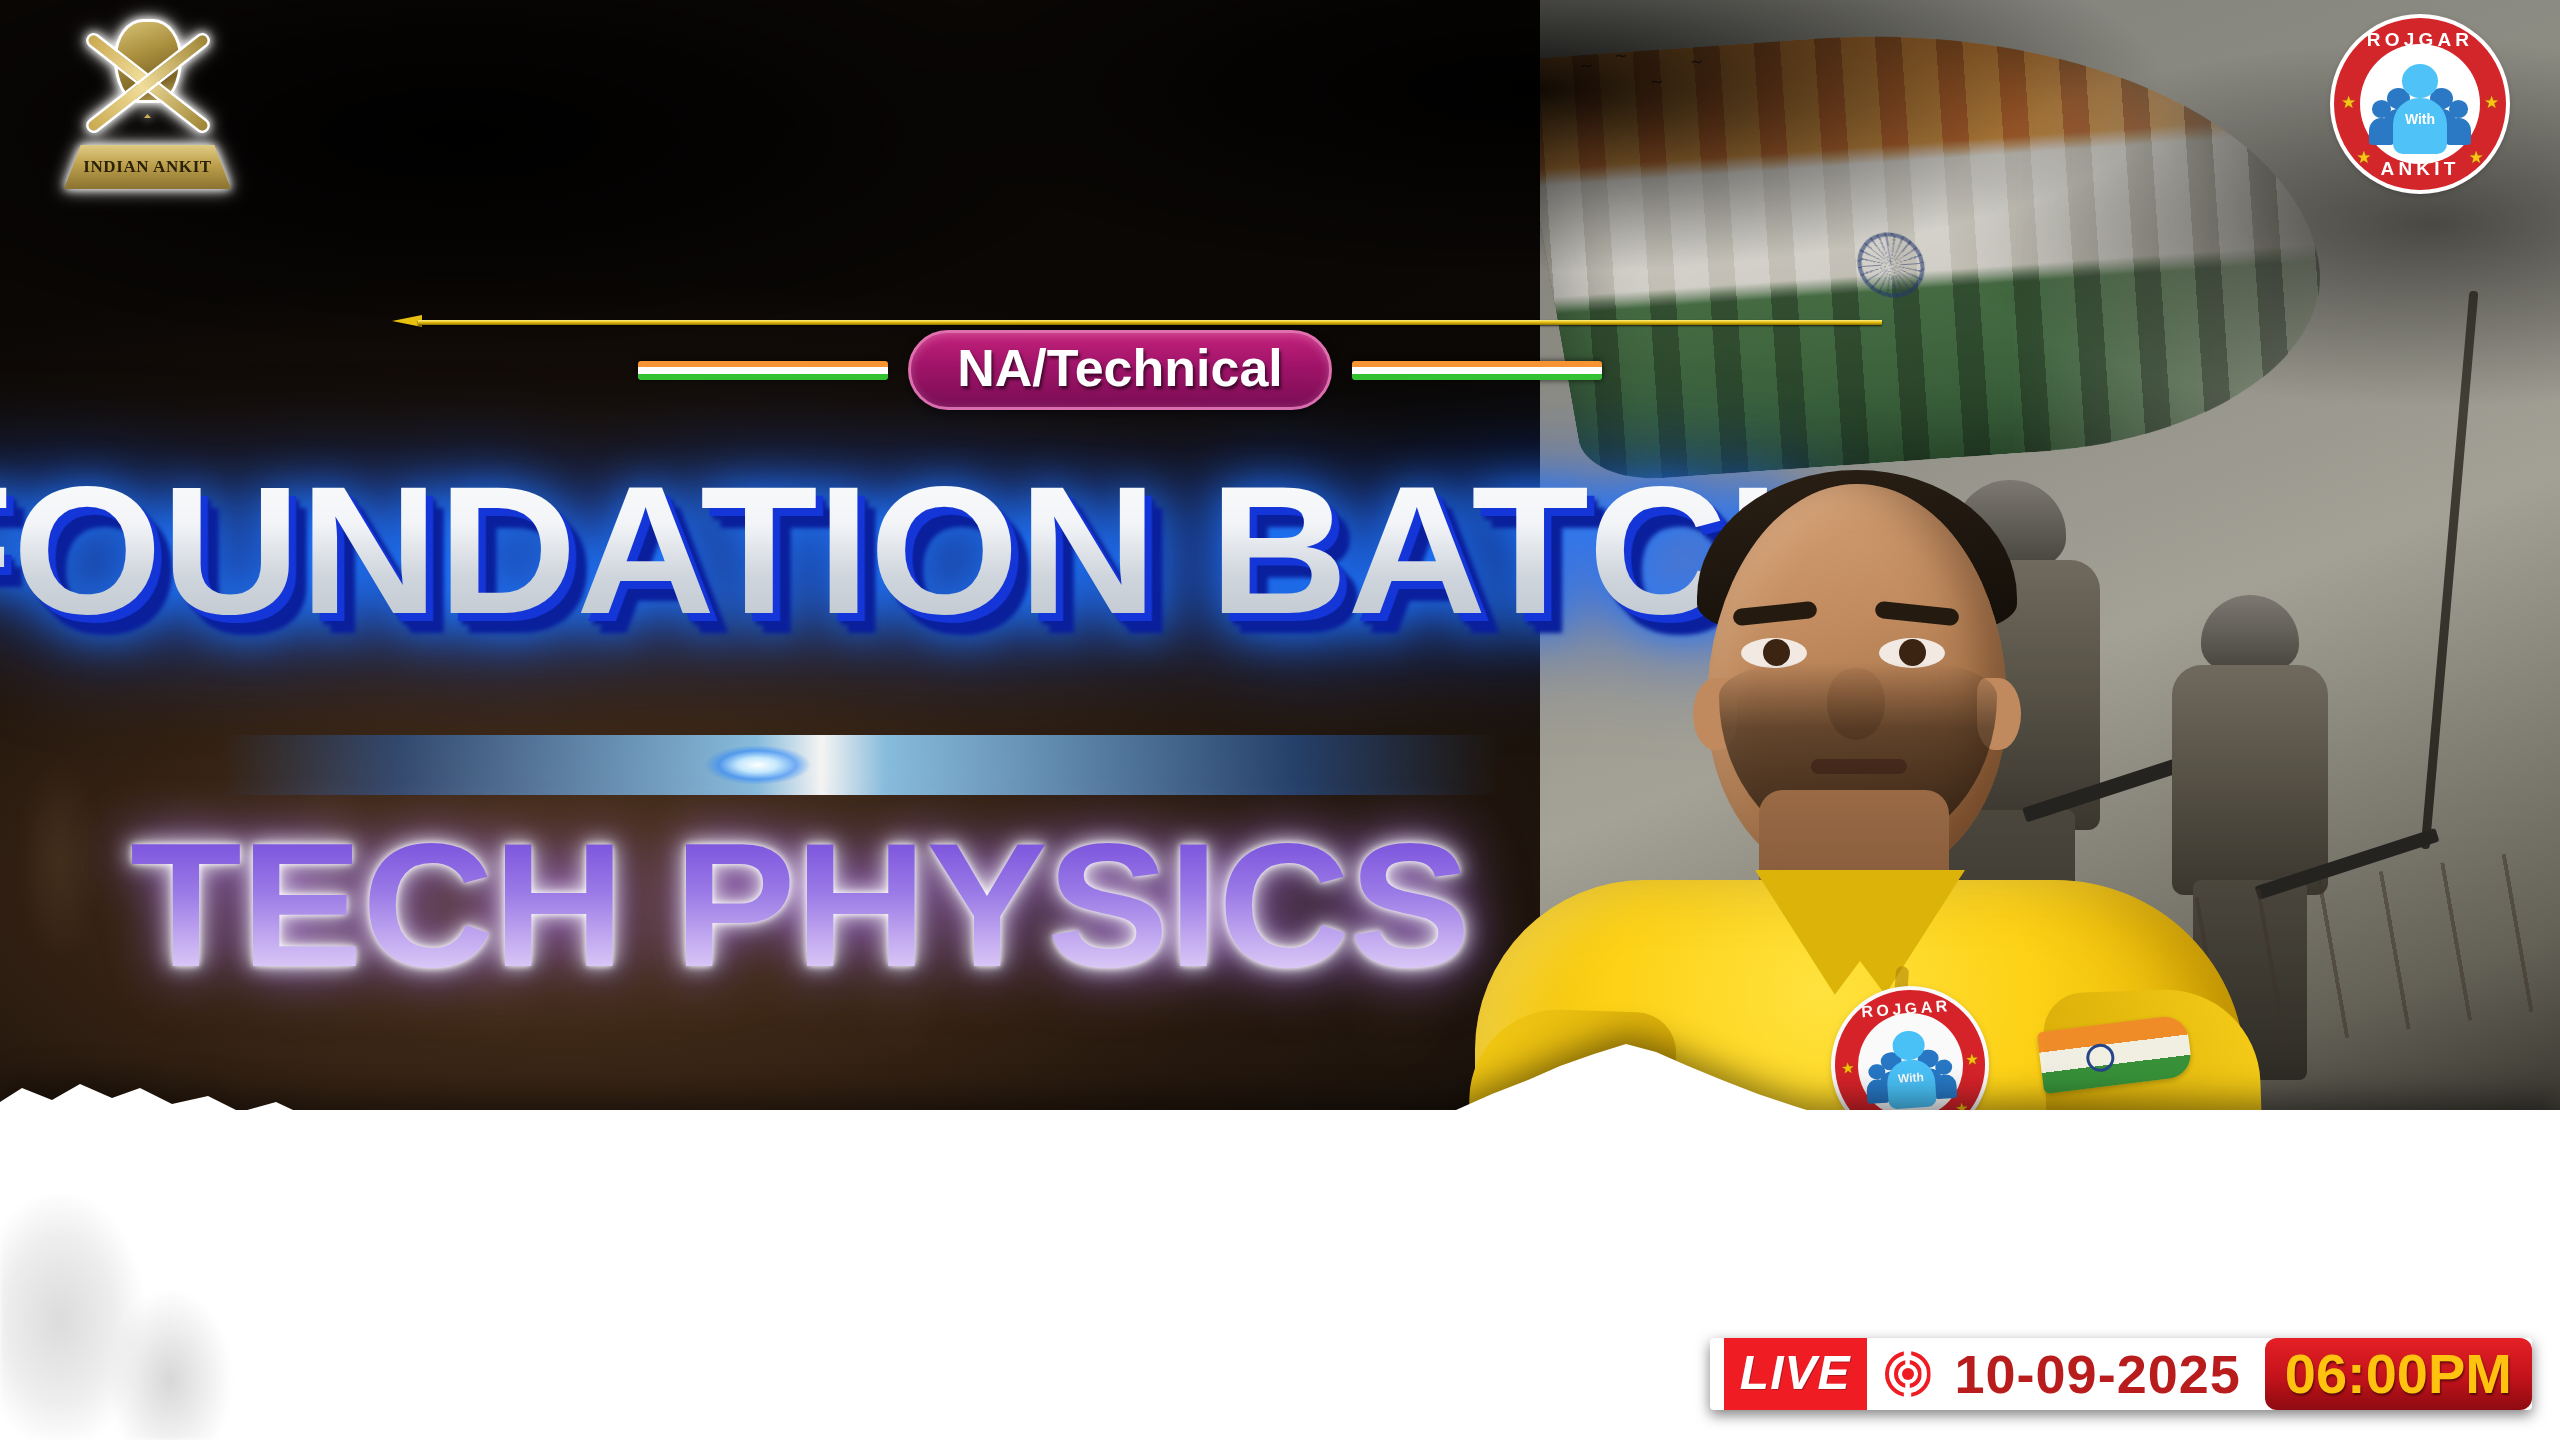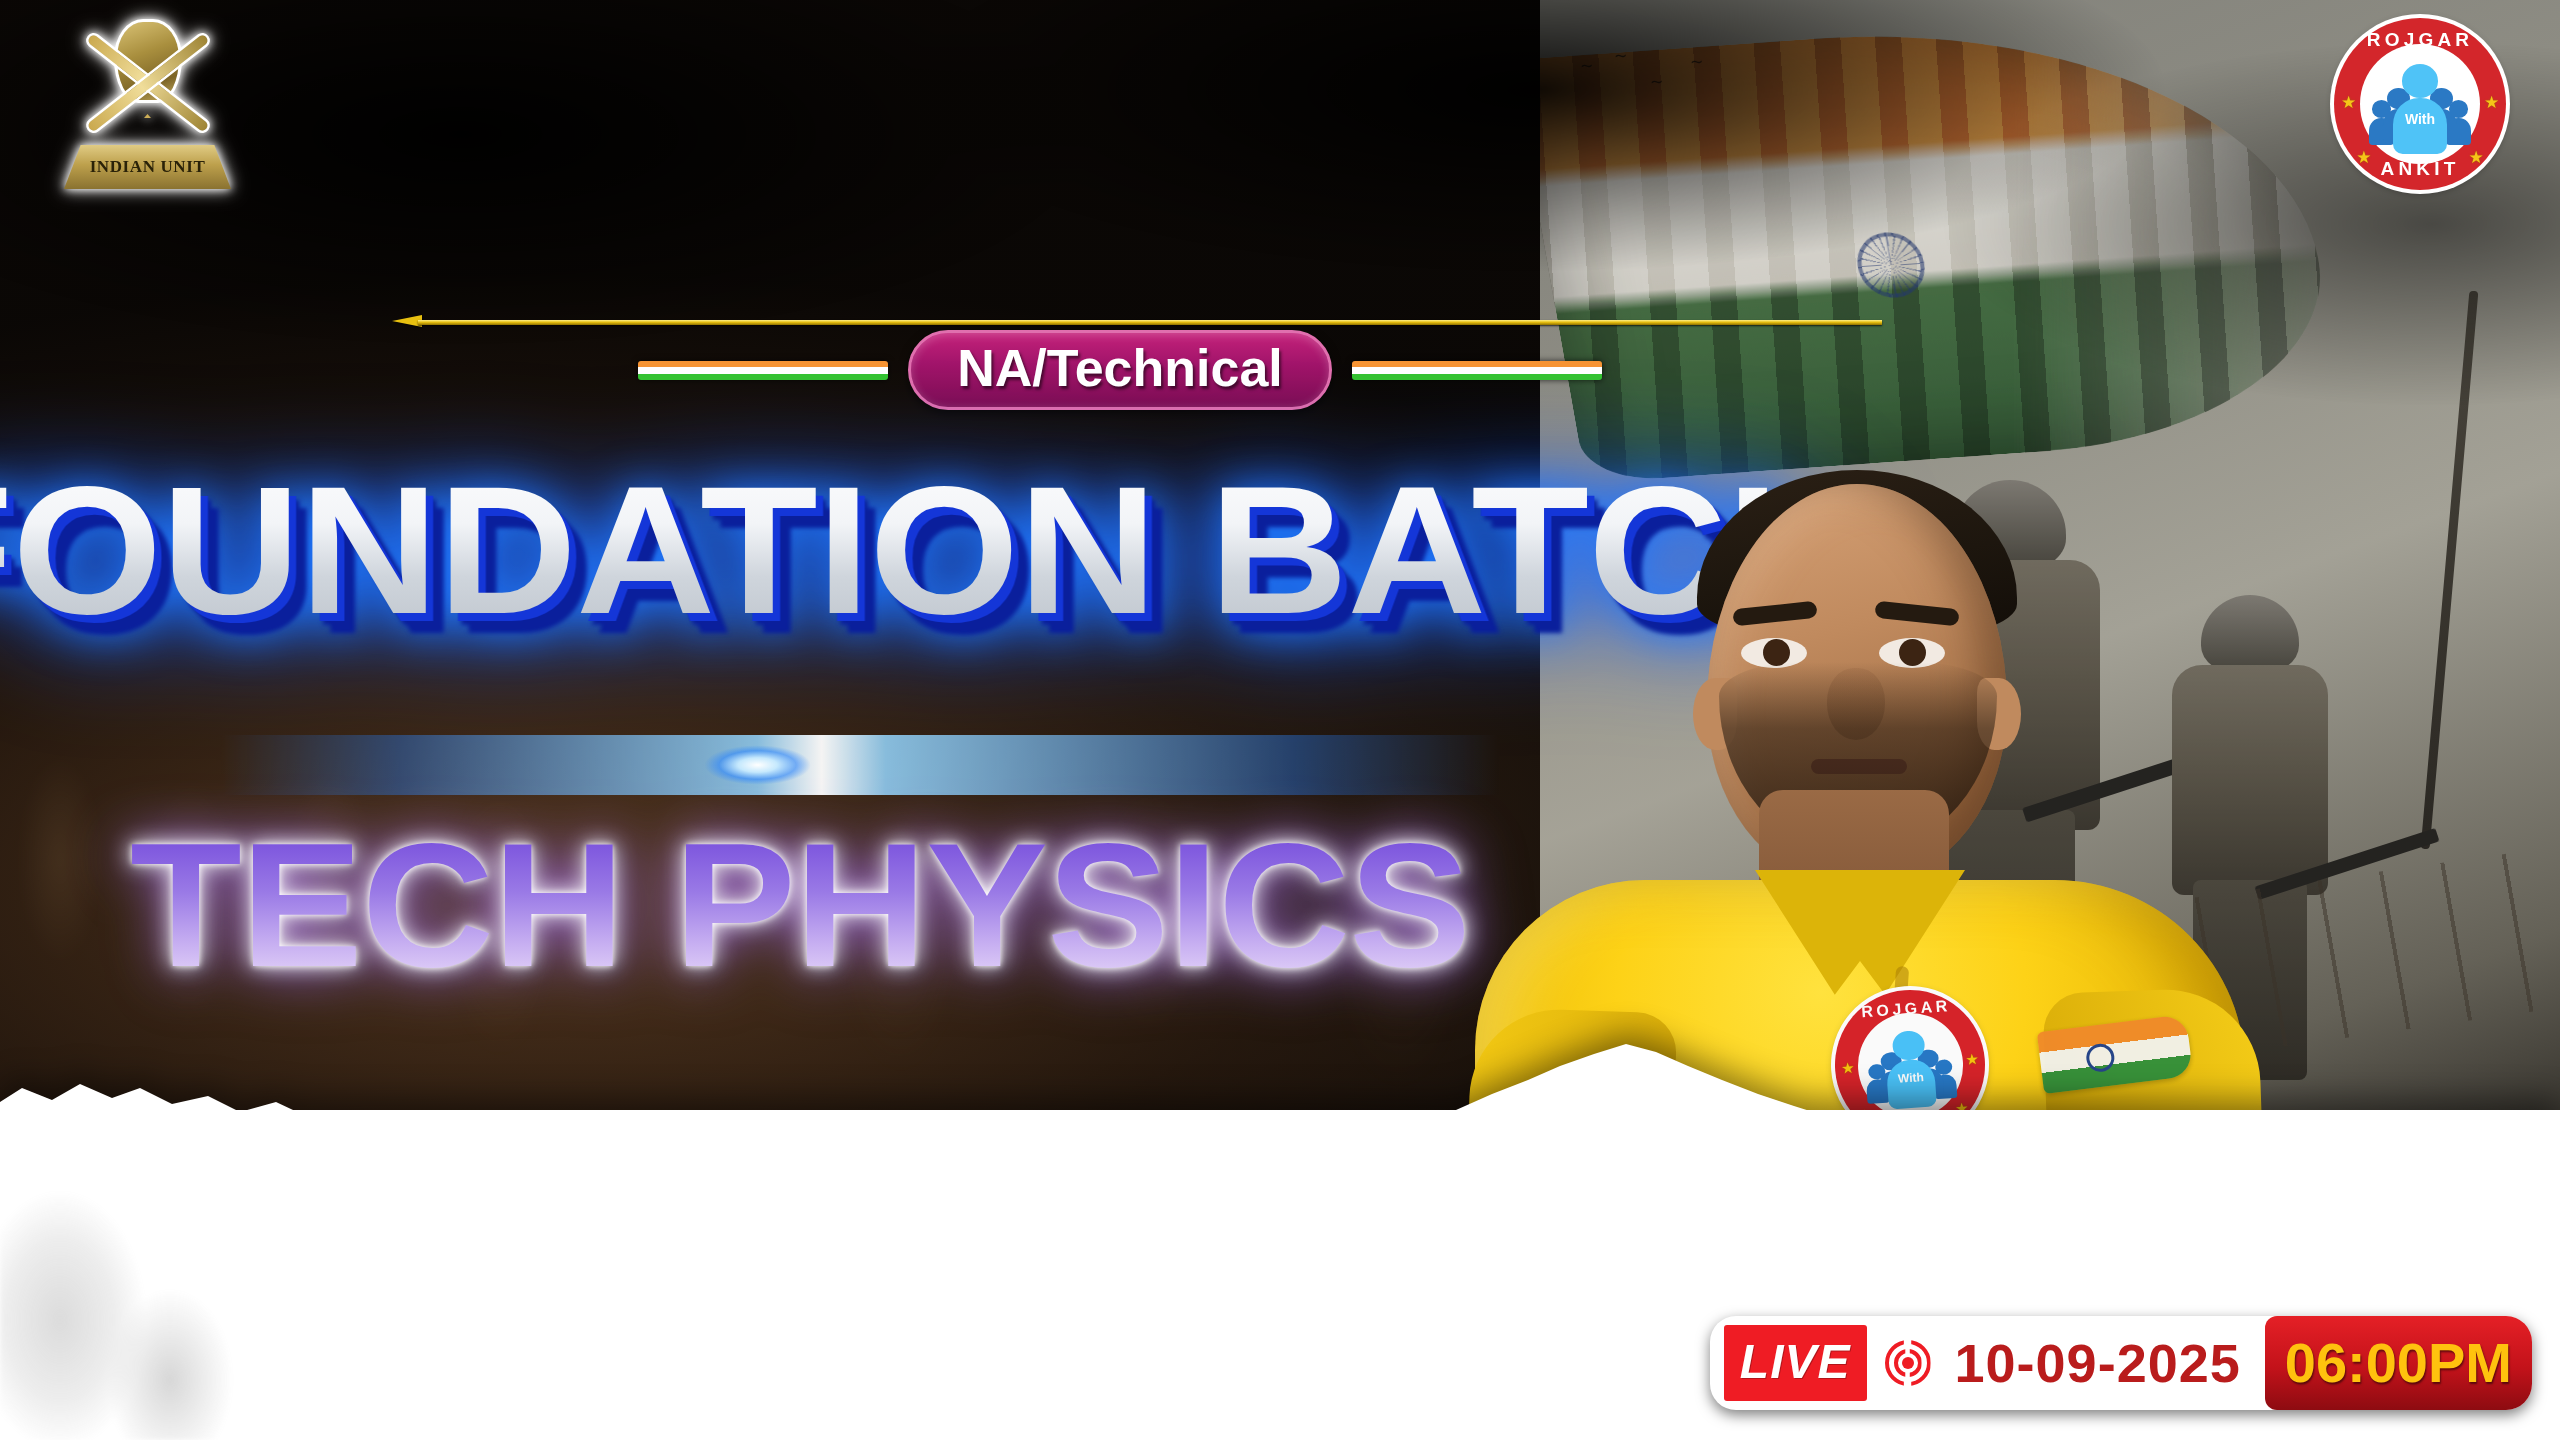--- a/index.html
+++ b/index.html
@@ -318,23 +318,23 @@
   }
   .topic div{
     color:#fff;font-family:"Liberation Serif",serif;white-space:nowrap;
     transform:scaleX(.78);letter-spacing:1px;
   }
   .topic .l1{font-size:96px;line-height:1.06;}
   .topic .l2{font-size:96px;line-height:1.06;}
 
   
   .live{
-    position:absolute;right:28px;bottom:30px;height:94px;
+    position:absolute;right:28px;bottom:30px;height:72px;
     display:flex;align-items:stretch;
-    background:#fff;border-radius:26px;
+    background:#fff;border-radius:4px;
     box-shadow:0 5px 14px rgba(0,0,0,.5);
     overflow:hidden;
   }
   .live .pad{display:flex;align-items:center;padding:7px 10px 7px 14px;gap:12px;}
   .live .livebox{
     background:#ef1c24;color:#fff;font-weight:bold;font-size:48px;line-height:1;
     padding:13px 16px 15px;border-radius:3px;letter-spacing:1px;
     font-family:"Liberation Sans",sans-serif;font-style:italic;
     text-shadow:1px 1px 0 rgba(0,0,0,.25);
   }
@@ -485,21 +485,21 @@
 
   <div class="bg-smoke"></div>
 
   <div class="emblem">
     <div class="plate">
       <div class="lion"></div>
       <div class="sword sw-a"></div>
       <div class="sword sw-b"></div>
       <div class="tri"></div>
       <div class="scroll">
-        <span>INDIAN UNIT</span>
+        <span>INDIAN ANKIT</span>
       </div>
     </div>
   </div>
 
   <div class="rwa logo-top">
     <div class="ring"></div>
     <div class="txt-top">ROJGAR</div>
     <div class="txt-bot">ANKIT</div>
     <div class="star" style="left:4%;top:44%;">★</div>
     <div class="star" style="right:4%;top:44%;">★</div>

